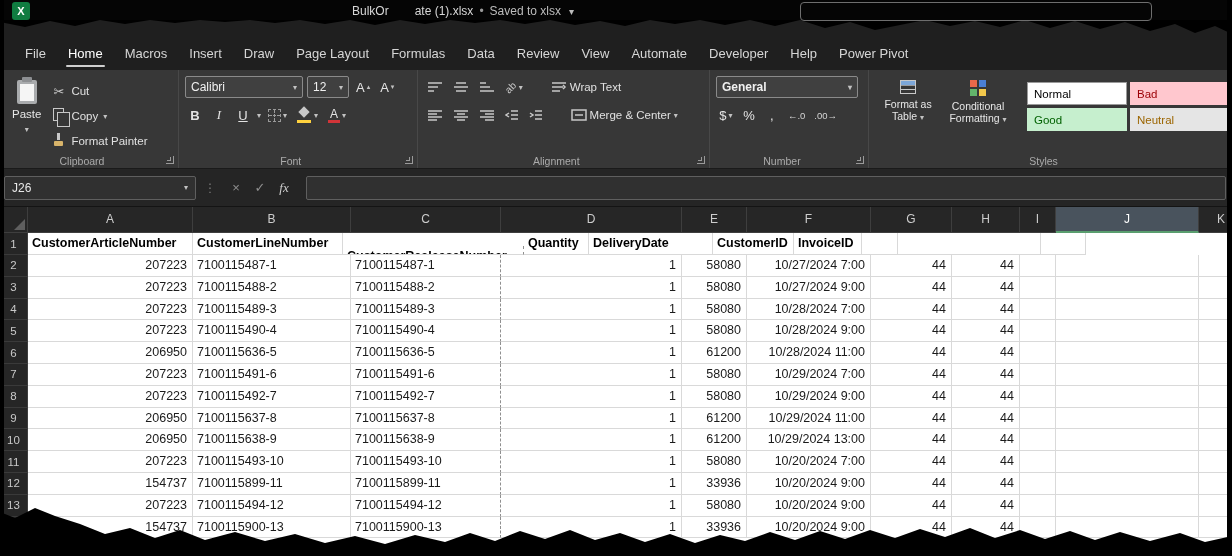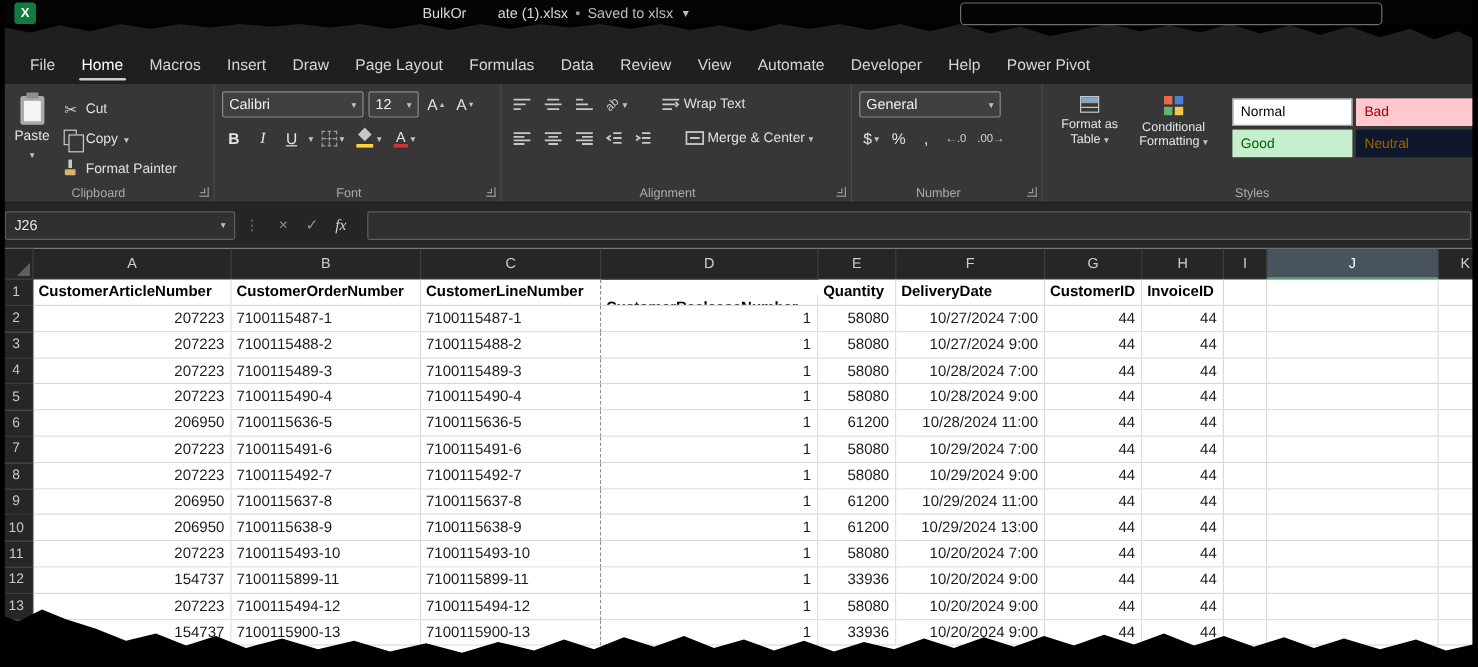--- a/index.html
+++ b/index.html
@@ -91,21 +91,21 @@
                     border-bottom:3px solid #d13438; padding:0 2px; }
 
   .g-align { width:294px; display:flex; flex-direction:column; gap:6px; }
   .alico { stroke:#c8c8c8; stroke-width:1.5; }
   .rot-ab { display:inline-block; transform:rotate(-45deg); font-size:10px; color:#c8c8c8; }
   .albtn { height:22px; display:flex; align-items:center; justify-content:center; gap:3px;
            padding:0 3px; border-radius:2px; font-size:11.5px; color:#e0e0e0; cursor:default; }
   .alspacer { width:14px; }
 
   .g-number { width:160px; display:flex; flex-direction:column; gap:6px; }
-  .combo.numfmt { width:118px; }
+  .combo.numfmt { width:142px;font-weight:bold; }
   .numrow { display:flex; align-items:center; gap:3px; }
   .decbtn { font-size:9.5px; color:#d5d5d5; letter-spacing:0; }
 
   .g-styles { flex:1; display:flex; gap:4px; }
   .icon-cf { width:16px; height:16px; display:grid; grid-template-columns:7px 7px;
              grid-template-rows:7px 7px; gap:2px; }
   .icon-cf i { display:block; }
   .icon-cf i:nth-child(1){background:#e8684a;} .icon-cf i:nth-child(2){background:#4a7fd4;}
   .icon-cf i:nth-child(3){background:#63b56b;} .icon-cf i:nth-child(4){background:#f2c84b;}
   .icon-fmt-table { width:16px; height:14px; border:1px solid #c8c8c8; position:relative; }
@@ -182,21 +182,20 @@
         <div class="colhdr" style="width: 81px;">G</div>
         <div class="colhdr" style="width: 68px;">H</div>
         <div class="colhdr" style="width: 36px;">I</div>
         <div class="colhdr sel" style="width: 143px;">J</div>
         <div class="colhdr" style="width: 45px;">K</div>
       </div>
     <div class="sbody">
         <div class="srow hdr">
           <div class="rowhdr">1</div>
           <div class="cell al-left" style="width: 165px;">CustomerArticleNumber</div>
-          <div class="cell al-left" style="width: 158px;">CustomerOrderNumber</div>
           <div class="cell al-left" style="width: 150px;">CustomerLineNumber</div>
           <div class="cell al-left" style="width: 181px; margin-top: 13px;">CustomerRealeaseNumber</div>
           <div class="cell al-left" style="width: 65px;">Quantity</div>
           <div class="cell al-left" style="width: 124px;">DeliveryDate</div>
           <div class="cell al-left" style="width: 81px;">CustomerID</div>
           <div class="cell al-left" style="width: 68px;">InvoiceID</div>
           <div class="cell al-left" style="width: 36px;"></div>
           <div class="cell al-left" style="width: 143px;"></div>
           <div class="cell al-left" style="width: 45px;"></div>
         </div>
@@ -590,21 +589,21 @@
             <i></i>
             <i></i>
             <i></i>
           </span>
         <span class="biglabel2"><span>Conditional Formatting</span> <span class="chev">▾</span></span>
       </div>
       <div class="gallery">
           <div class="stylechip sel" style="background: rgb(255, 255, 255); color: rgb(0, 0, 0);">Normal</div>
           <div class="stylechip" style="background: rgb(255, 199, 206); color: rgb(156, 0, 6);">Bad</div>
           <div class="stylechip" style="background: rgb(198, 239, 206); color: rgb(0, 97, 0);">Good</div>
-          <div class="stylechip" style="background: #0f172a; color: rgb(156, 101, 0);">Neutral</div>
+          <div class="stylechip" style="background: #e5e5e5; color: rgb(156, 101, 0);">Neutral</div>
         </div>
       <div class="glabel">Styles</div>
     </div>
 
   </div>
 
   <div class="menubar">
       <div class="mtab">File</div>
       <div class="mtab sel">Home</div>
       <div class="mtab">Macros</div>

